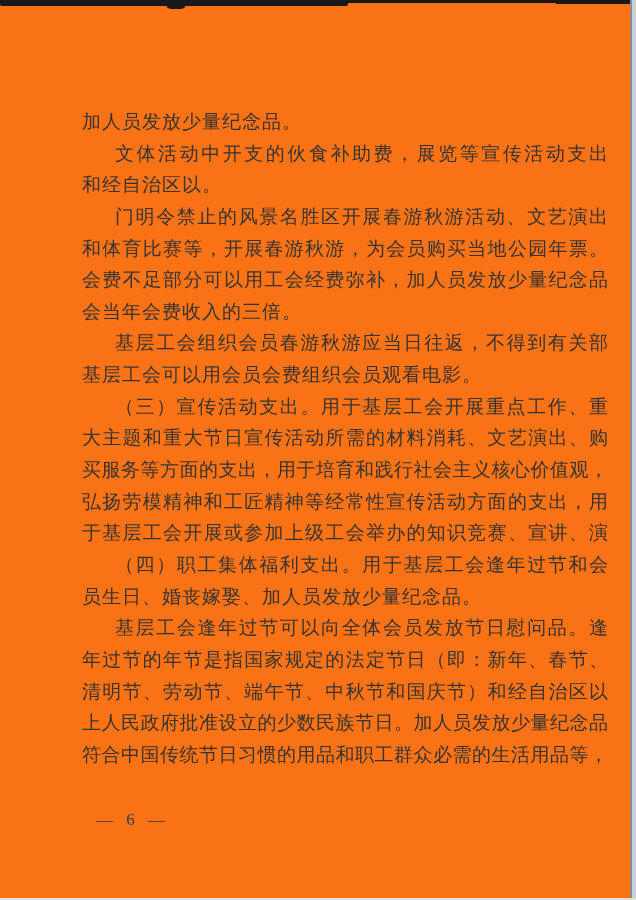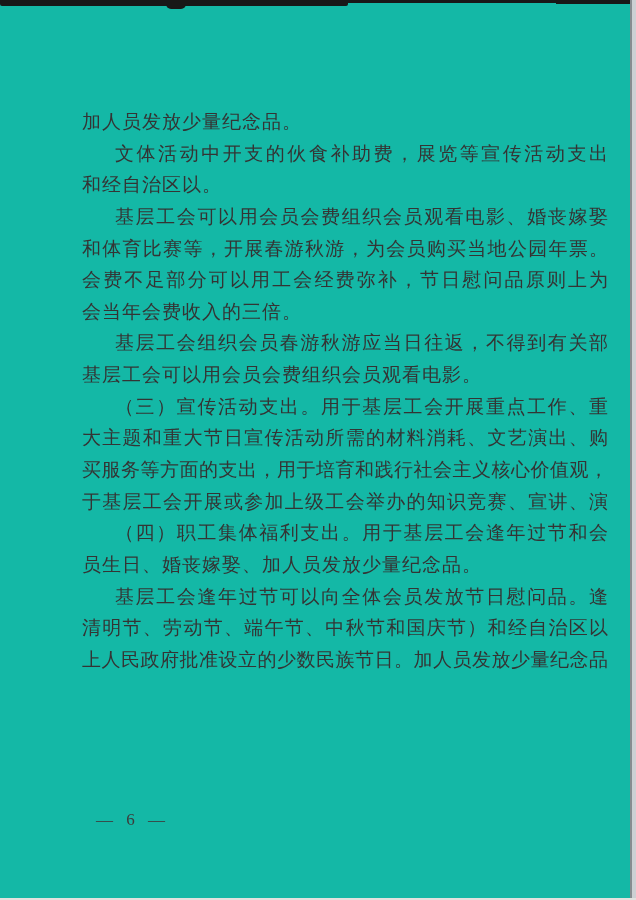--- a/index.html
+++ b/index.html
@@ -4,21 +4,21 @@
 <style>
   html, body { margin: 0; padding: 0; }
   body {
     width: 636px; height: 900px;
     background: #ededeb;
     font-family: "Liberation Serif", "DejaVu Serif", serif;
   }
   .scan-page {
     position: relative;
     width: 636px; height: 900px;
-    background: #14b8a6;
+    background: #f97316;
     overflow: hidden;
   }
   
   .band { position: absolute; background: #181818; }
   .band-base  { top: 0; left: 0;    width: 636px; height: 3px; }
   .band-left  { top: 0; left: 0;    width: 348px; height: 6px; border-radius: 0 0 2px 2px; }
   .band-blob  { top: 0; left: 166px; width: 20px; height: 9px; border-radius: 0 0 5px 5px; }
   .band-right { top: 0; left: 556px; width: 80px; height: 4px; }
   .scan-right {
     position: absolute; top: 0; right: 0;
@@ -70,31 +70,34 @@
   <div class="band band-left"></div>
   <div class="band band-blob"></div>
   <div class="band band-right"></div>
   <div class="scan-right"></div>
   <div class="scan-bottom"></div>
 
   <div class="doc-body">
       <div class="line">加人员发放少量纪念品。</div>
       <div class="line indent justify">文体活动中开支的伙食补助费，展览等宣传活动支出</div>
       <div class="line">和经自治区以。</div>
-      <div class="line indent justify">基层工会可以用会员会费组织会员观看电影、婚丧嫁娶</div>
+      <div class="line indent justify">门明令禁止的风景名胜区开展春游秋游活动、文艺演出</div>
       <div class="line justify">和体育比赛等，开展春游秋游，为会员购买当地公园年票。</div>
-      <div class="line justify">会费不足部分可以用工会经费弥补，节日慰问品原则上为</div>
+      <div class="line justify">会费不足部分可以用工会经费弥补，加人员发放少量纪念品</div>
       <div class="line">会当年会费收入的三倍。</div>
       <div class="line indent justify">基层工会组织会员春游秋游应当日往返，不得到有关部</div>
       <div class="line">基层工会可以用会员会费组织会员观看电影。</div>
       <div class="line indent justify">（三）宣传活动支出。用于基层工会开展重点工作、重</div>
       <div class="line justify">大主题和重大节日宣传活动所需的材料消耗、文艺演出、购</div>
       <div class="line justify">买服务等方面的支出，用于培育和践行社会主义核心价值观，</div>
+      <div class="line justify">弘扬劳模精神和工匠精神等经常性宣传活动方面的支出，用</div>
       <div class="line justify">于基层工会开展或参加上级工会举办的知识竞赛、宣讲、演</div>
       <div class="line indent justify">（四）职工集体福利支出。用于基层工会逢年过节和会</div>
       <div class="line">员生日、婚丧嫁娶、加人员发放少量纪念品。</div>
       <div class="line indent justify">基层工会逢年过节可以向全体会员发放节日慰问品。逢</div>
+      <div class="line justify">年过节的年节是指国家规定的法定节日（即：新年、春节、</div>
       <div class="line justify">清明节、劳动节、端午节、中秋节和国庆节）和经自治区以</div>
       <div class="line justify">上人民政府批准设立的少数民族节日。加人员发放少量纪念品</div>
+      <div class="line justify">符合中国传统节日习惯的用品和职工群众必需的生活用品等，</div>
     </div>
 
   <div class="page-footer">— 6 —</div>
 </div>
 
 </body></html>

